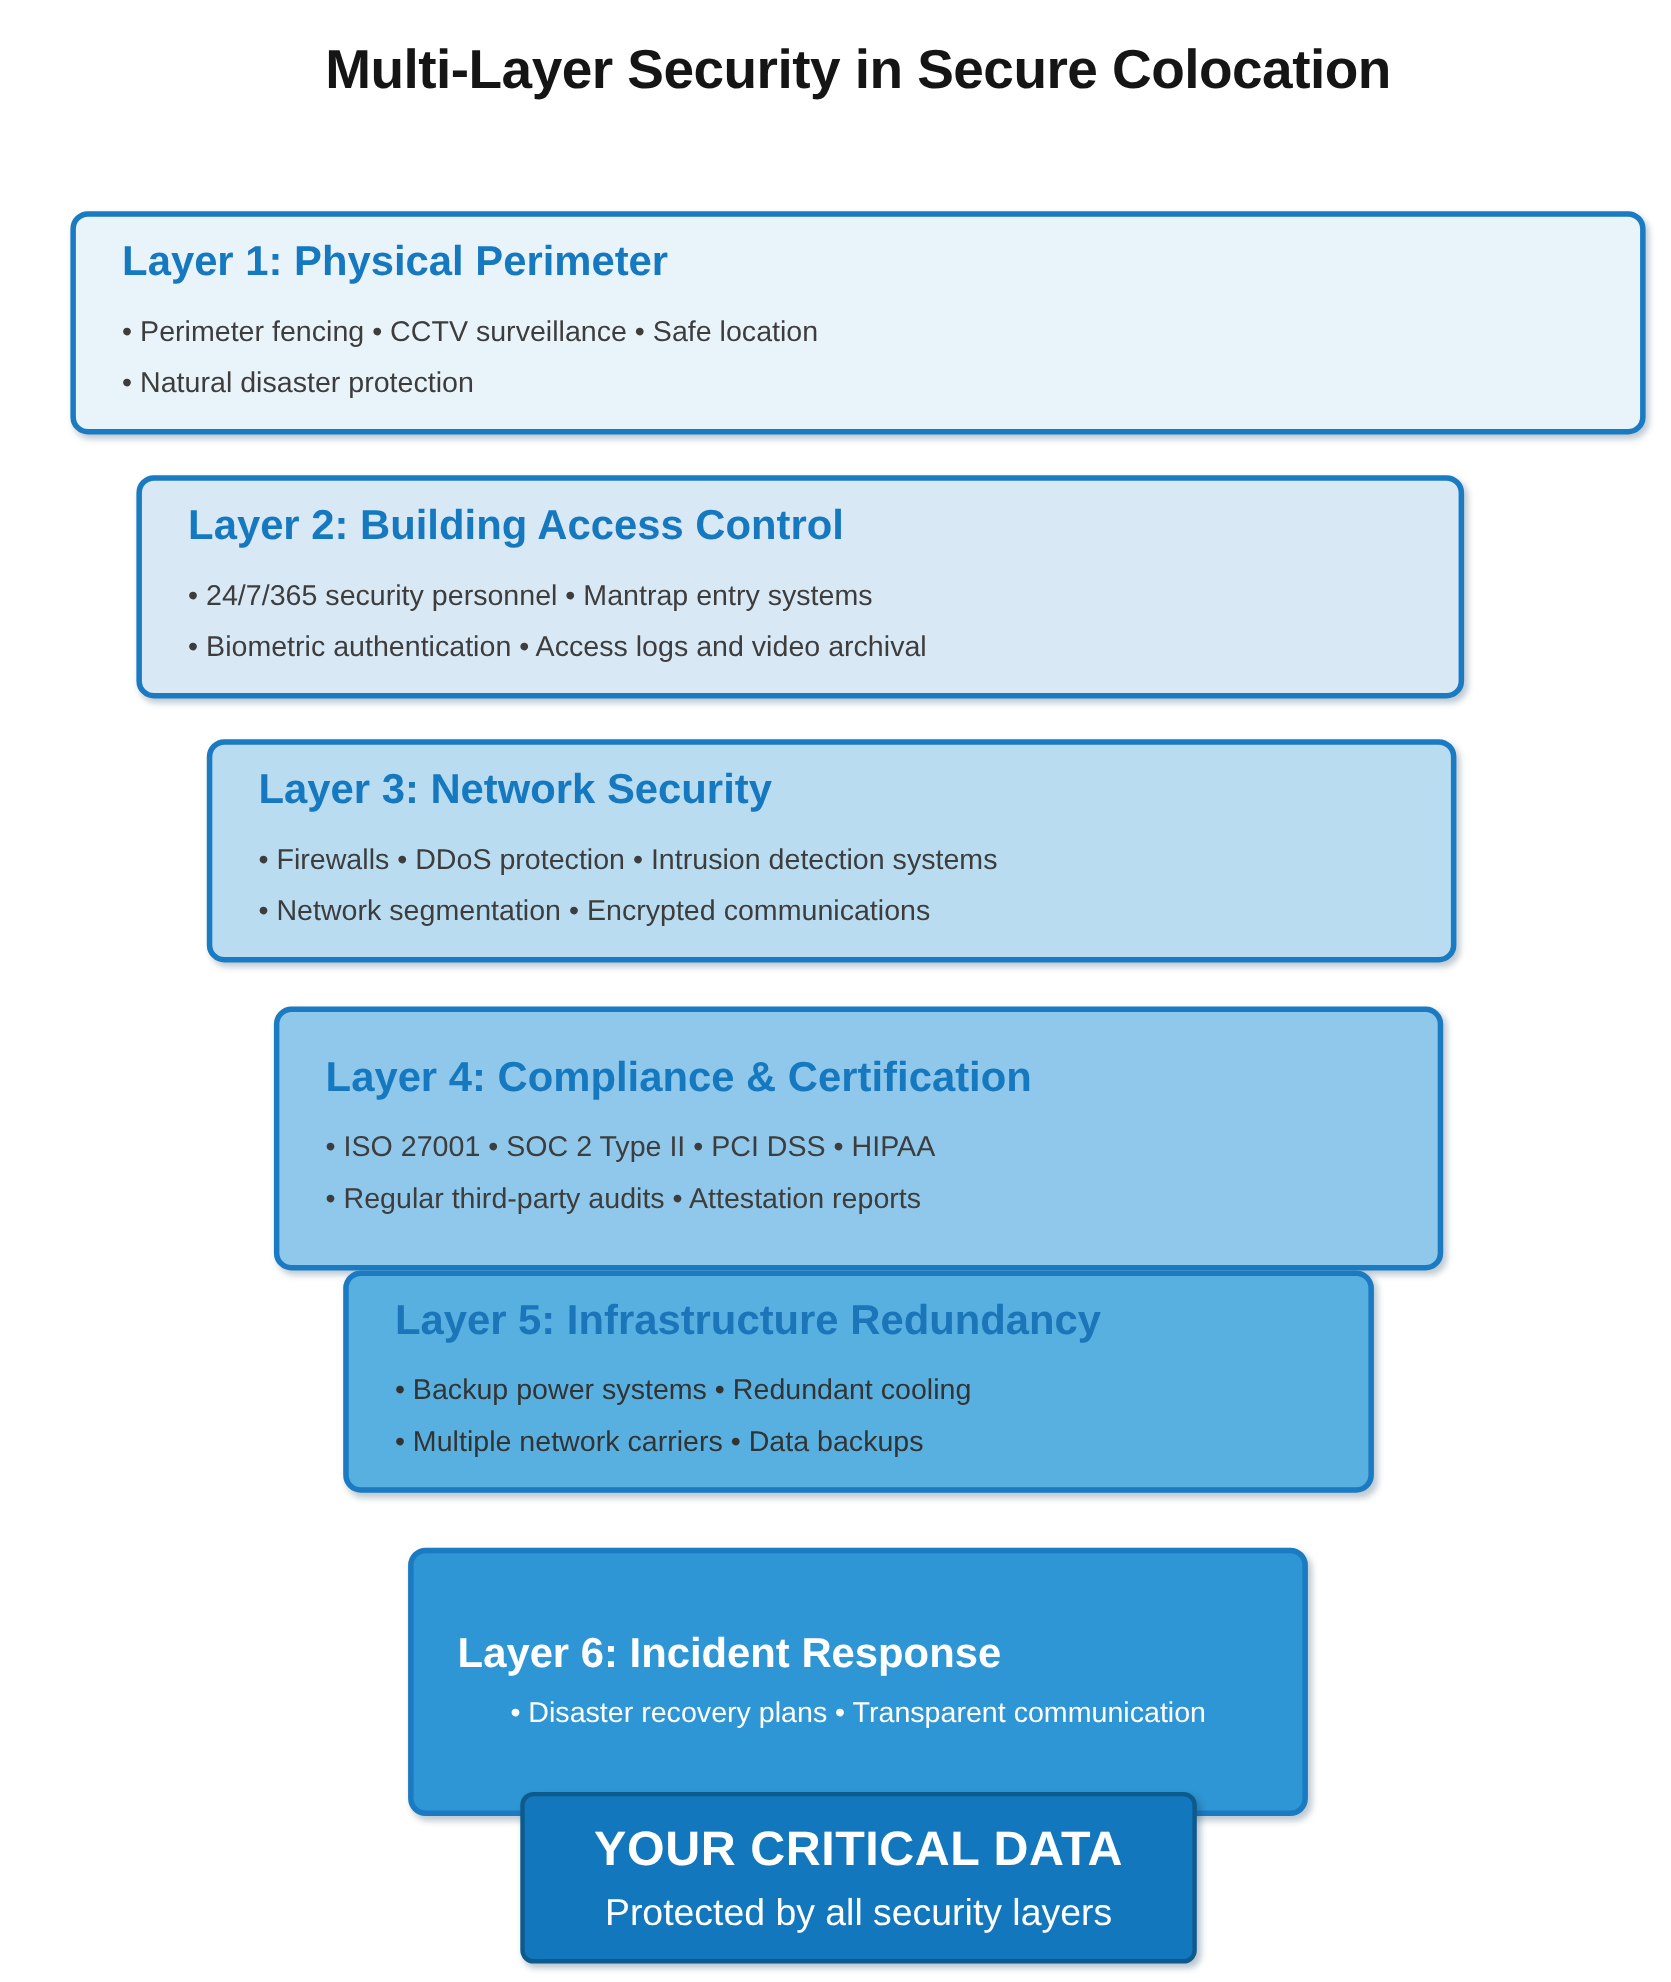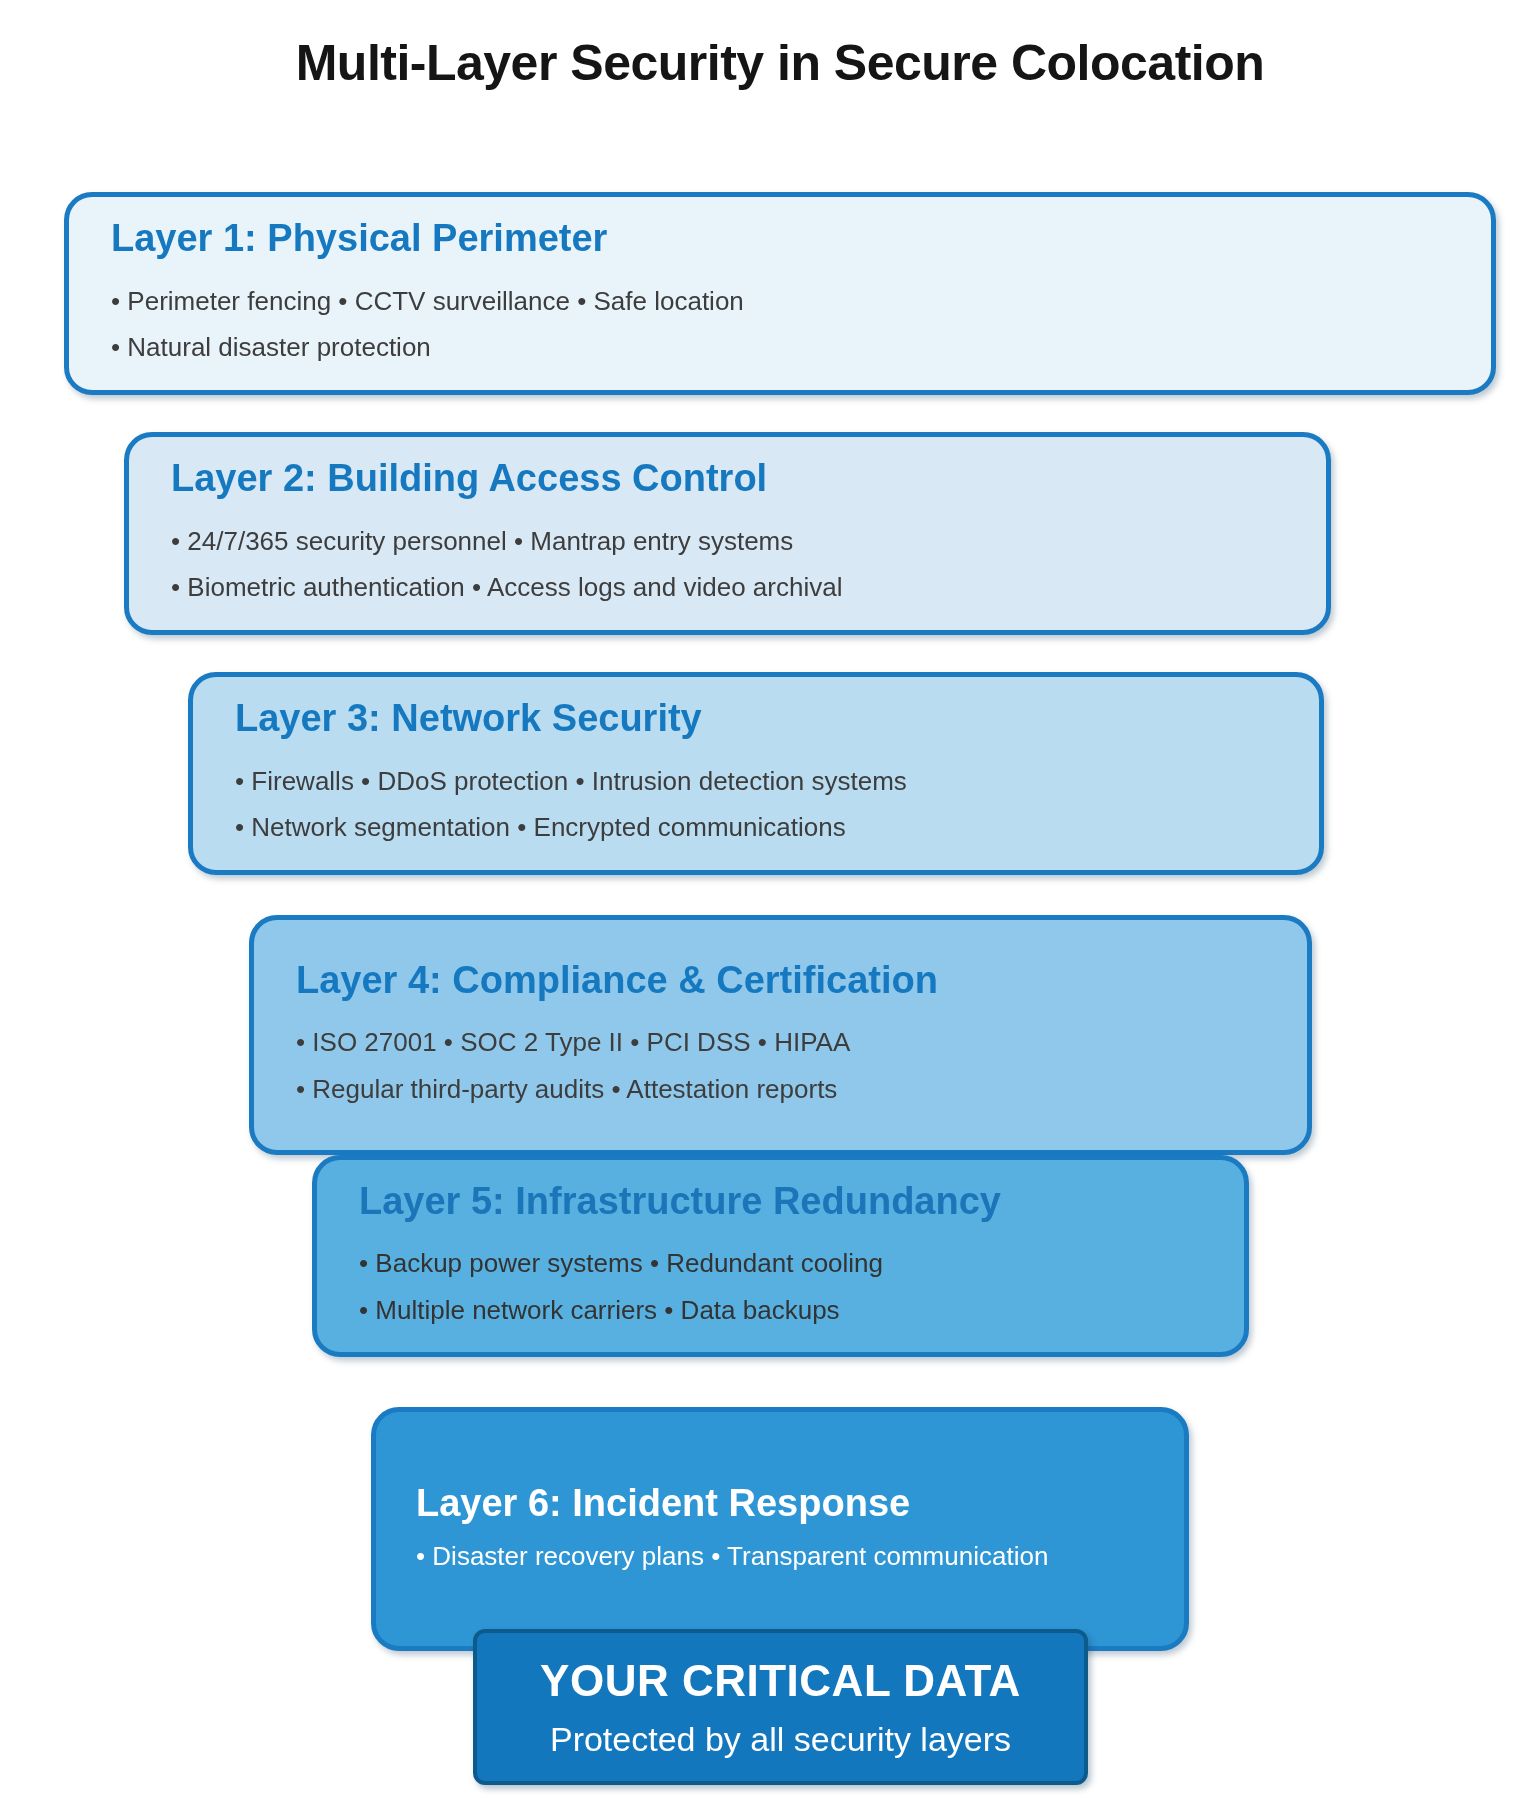--- a/index.html
+++ b/index.html
@@ -24,21 +24,21 @@
     text-align: center;
     font-size: 50px;
     font-weight: bold;
     letter-spacing: -0.5px;
     color: #151515;
   }
   .layer {
     position: absolute;
     box-sizing: border-box;
     border: 5px solid #1a7ac2;
-    border-radius: 28px;
+    border-radius: 16px;
     padding: 0 42px;
     display: flex;
     flex-direction: column;
     justify-content: center;
     box-shadow: 3px 4px 6px rgba(20, 60, 90, 0.28);
   }
   .layer-title {
     margin: 0 0 16px 0;
     font-size: 38px;
     font-weight: bold;
@@ -116,21 +116,21 @@
   </section>
 
   <section class="layer layer-5" style="background: rgb(87, 176, 224); border-color: rgb(26, 122, 194);">
     <h2 class="layer-title" style="color: rgb(27, 117, 184);">Layer 5: Infrastructure Redundancy</h2>
     <p class="bullet-line" style="color: rgb(51, 51, 51);">• Backup power systems • Redundant cooling</p>
     <p class="bullet-line" style="color: rgb(51, 51, 51);">• Multiple network carriers • Data backups</p>
   </section>
 
   <section class="layer layer-6" style="background: rgb(46, 150, 212); border-color: rgb(26, 122, 194);">
     <h2 class="layer-title" style="color: rgb(255, 255, 255);">Layer 6: Incident Response</h2>
-    <p class="bullet-line" style="color: rgb(255, 255, 255);">• Disaster recovery plans • Transparent communication</p>
+    <p class="bullet-line" style="color: rgb(255, 255, 255); margin-left: 48px;">• Disaster recovery plans • Transparent communication</p>
   </section>
 
   <section class="core-box" style="background: rgb(19, 119, 190); border-color: rgb(13, 90, 140);">
     <h2 class="core-title" style="color: rgb(255, 255, 255);">YOUR CRITICAL DATA</h2>
     <p class="core-subtitle" style="color: rgb(255, 255, 255);">Protected by all security layers</p>
   </section>
 
 </div>
 
 </body></html>

